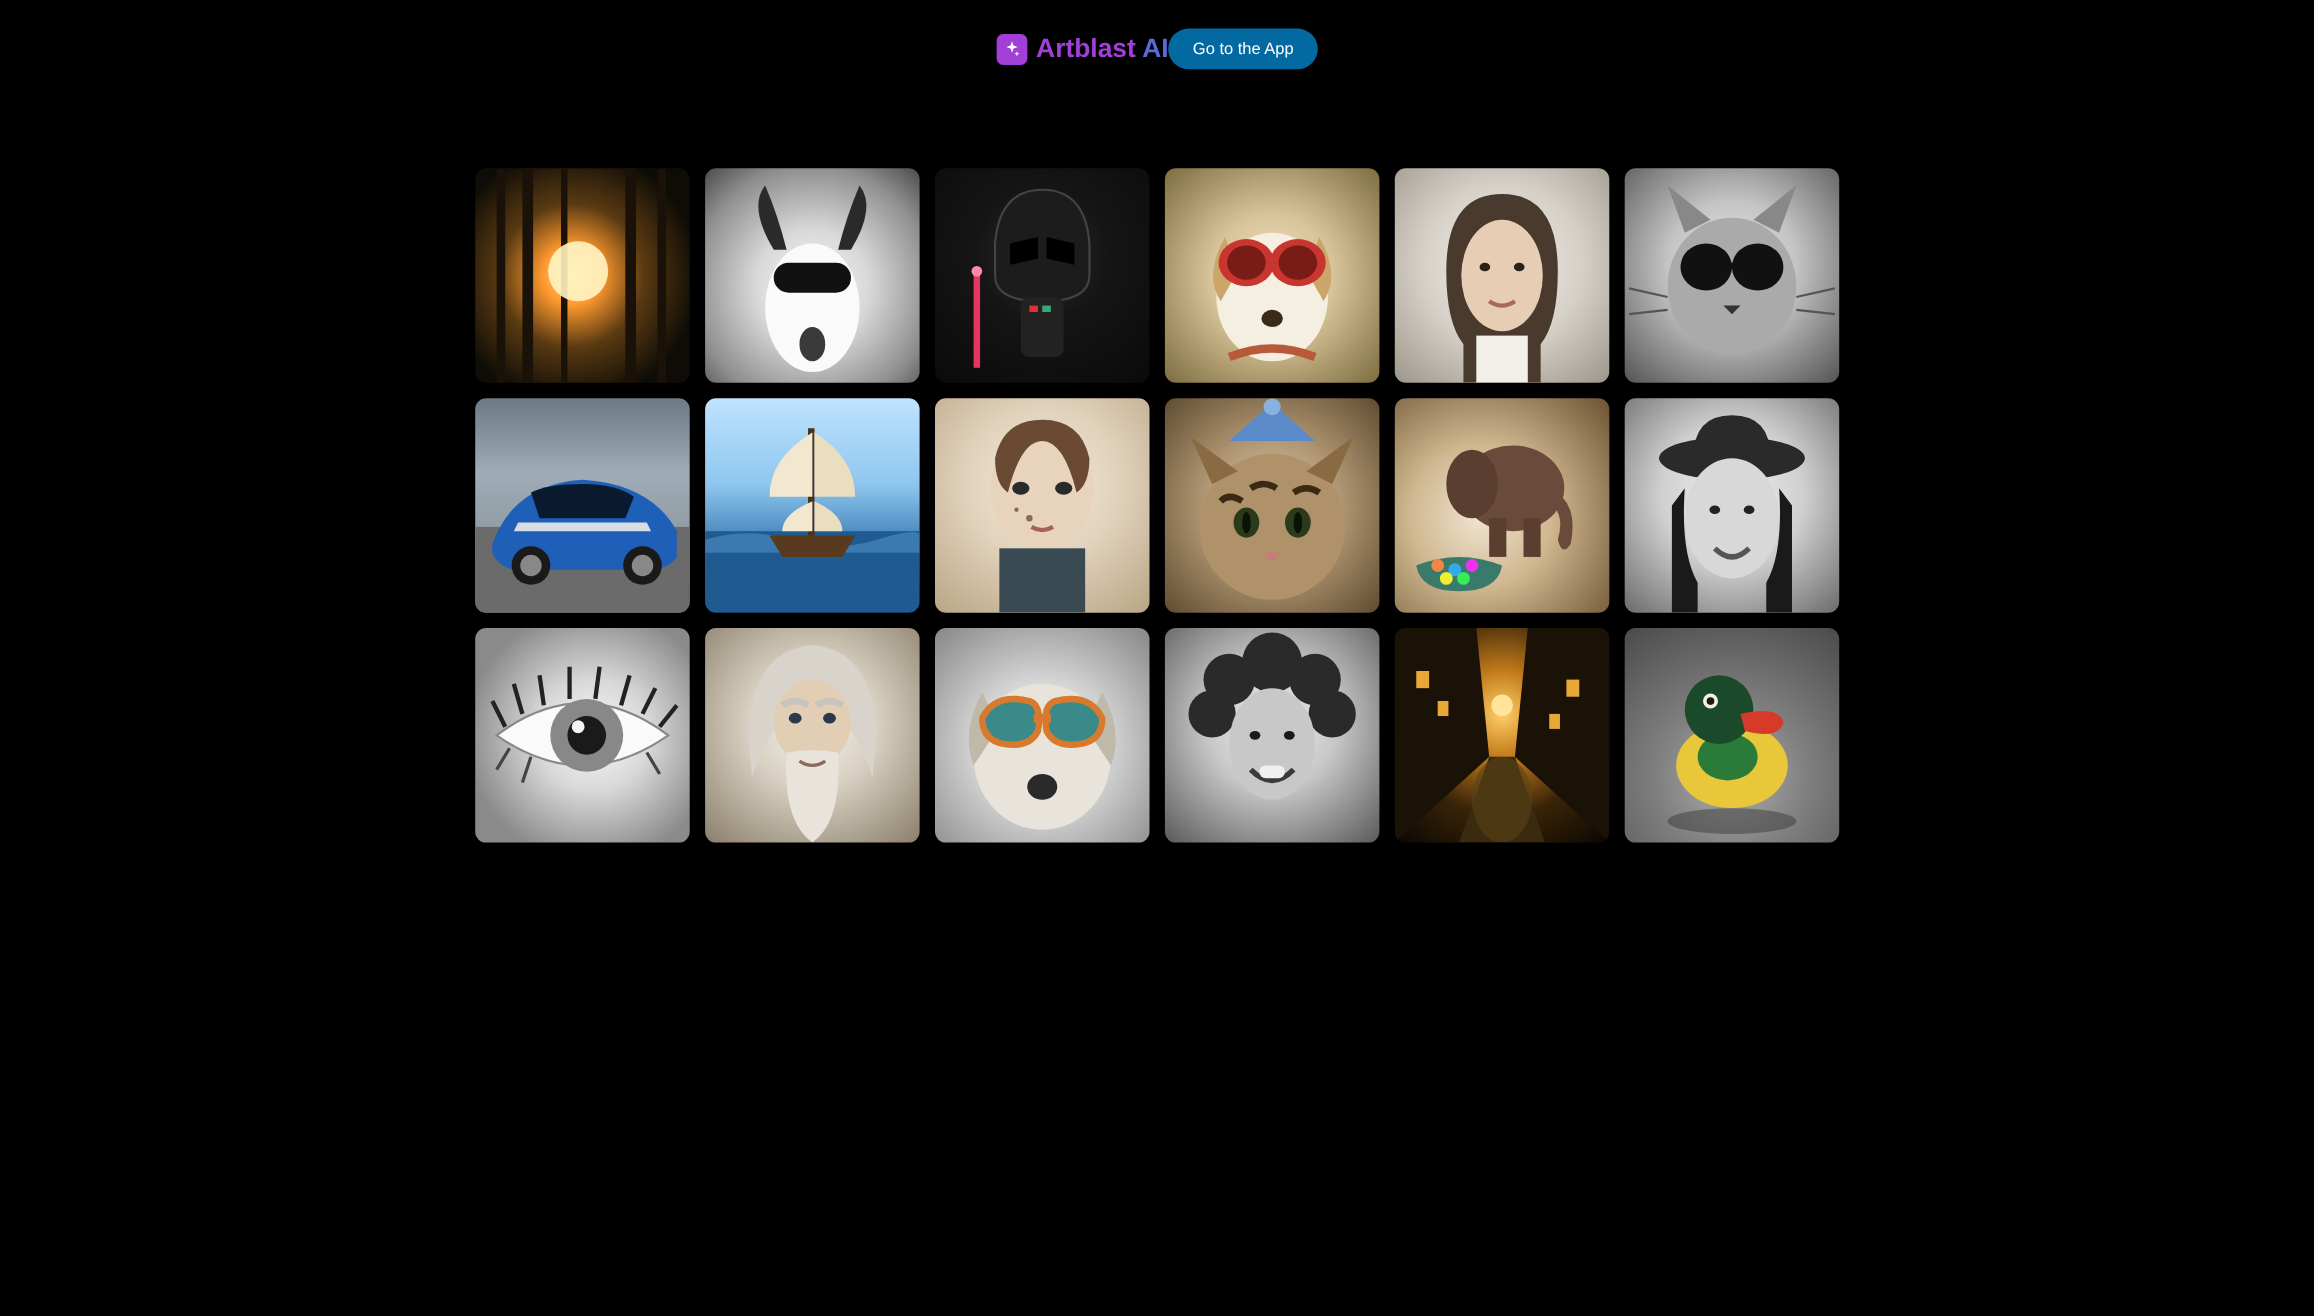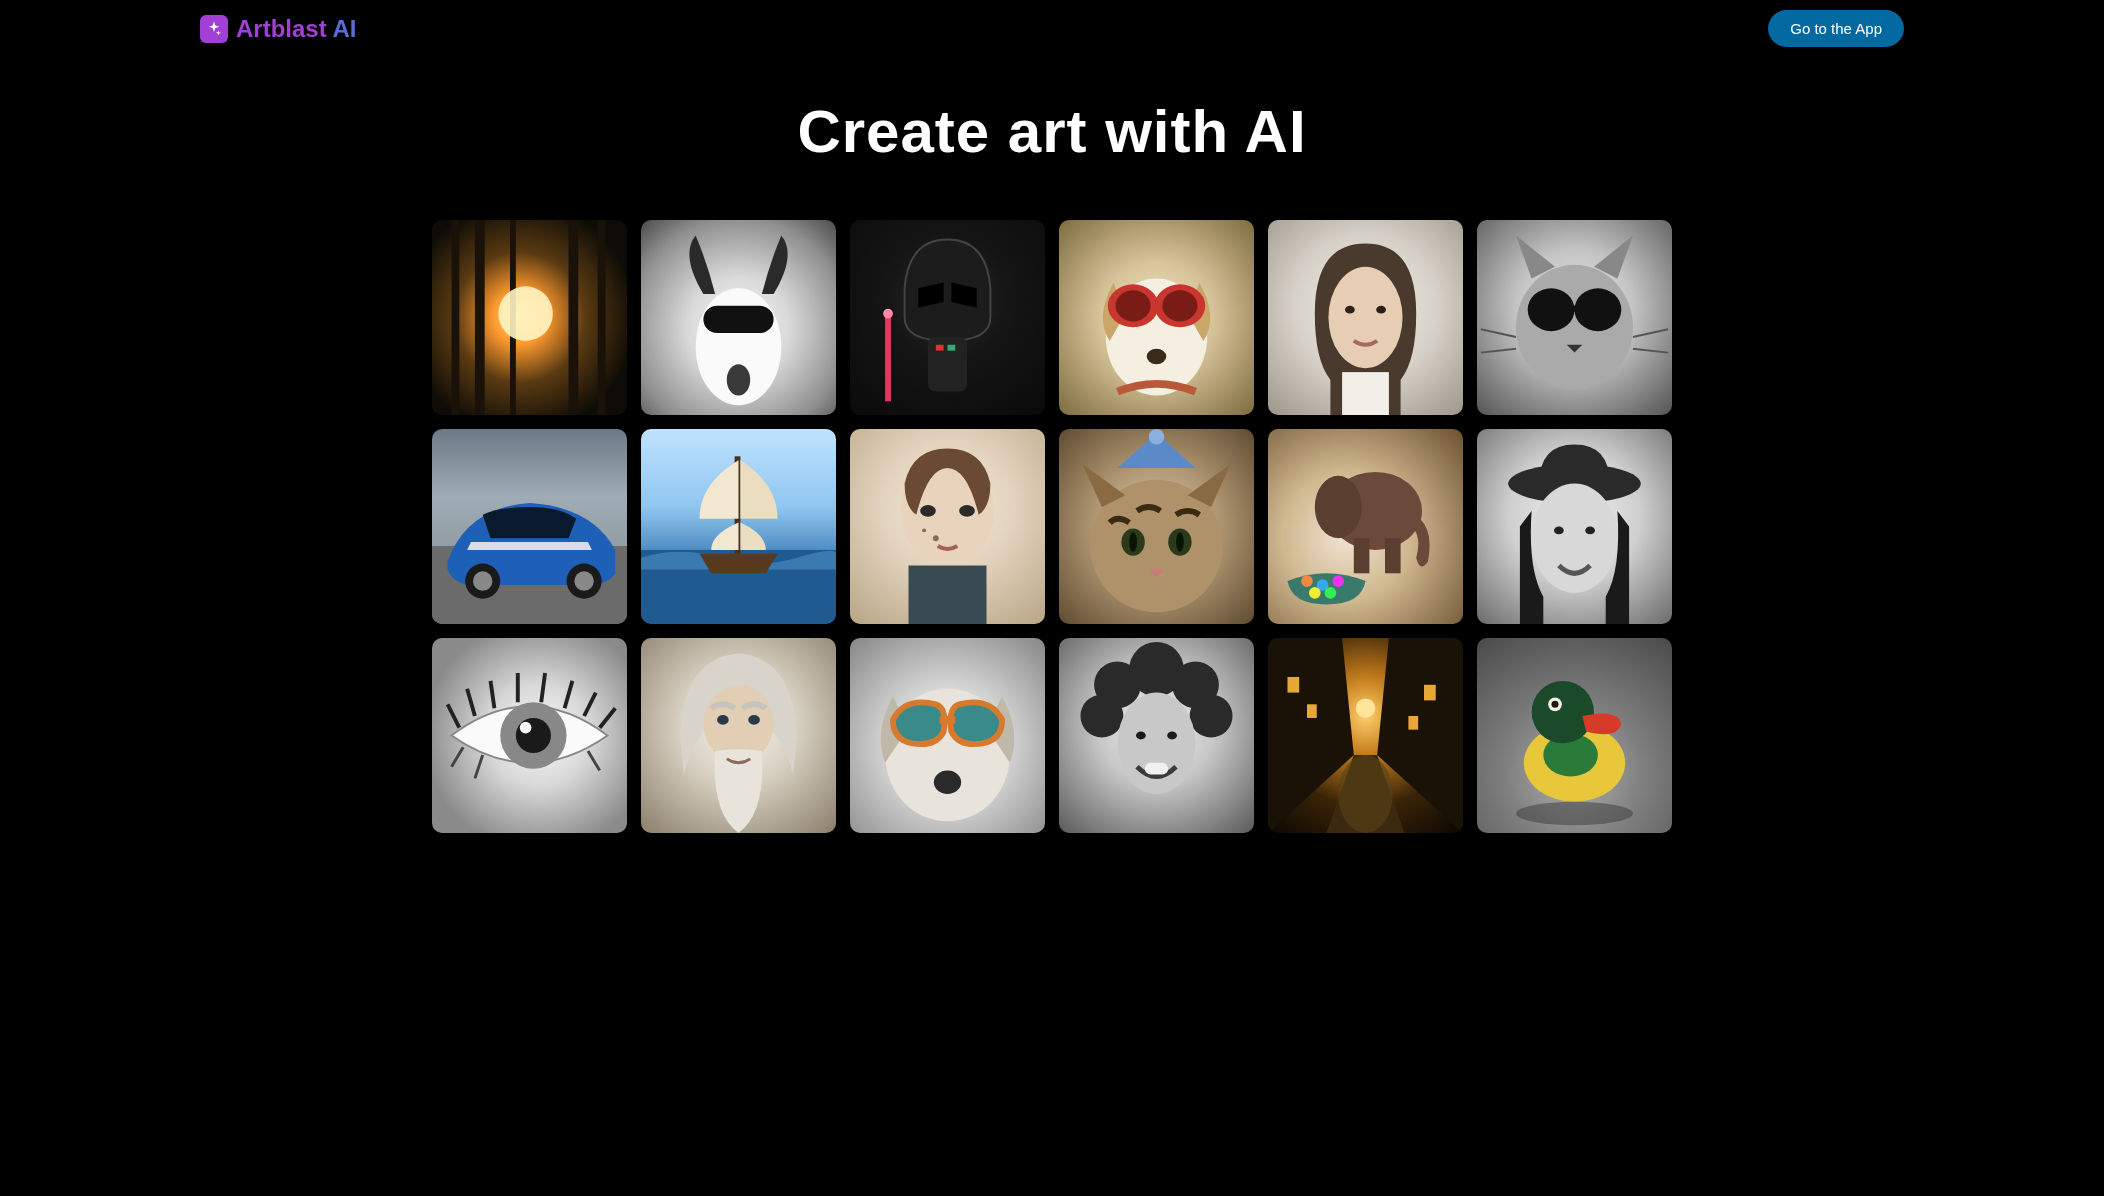--- a/index.html
+++ b/index.html
@@ -4,23 +4,24 @@
 <style>
   * { margin: 0; padding: 0; box-sizing: border-box; }
   body {
     background: #000;
     color: #fff;
     font-family: -apple-system, BlinkMacSystemFont, "Segoe UI", Verdana, sans-serif;
     min-height: 100vh;
   }
   .header {
     display: flex;
-    justify-content: space-between;
+    justify-content: center;
     align-items: center;
     padding: 10px 200px 10px 200px;
+    margin-top: 16px;
   }
   .logo-wrap {
     display: flex;
     align-items: center;
     gap: 8px;
   }
   .logo-icon {
     width: 28px;
     height: 28px;
     background: #a23fd6;
@@ -112,21 +113,20 @@
         </svg>
     </span>
     <span class="logo-text">
       <span class="part1">Artblast </span><span class="part2">AI</span>
     </span>
   </div>
   <button class="cta-button">Go to the App</button>
 </header>
 
 <section class="hero">
-  <h1>Create art with AI</h1>
 </section>
 
 <section class="gallery">
 
   <div class="tile t0">
     <svg viewBox="0 0 100 100">
       <rect x="10" y="0" width="4" height="100" fill="#1a1208"></rect>
       <rect x="22" y="0" width="5" height="100" fill="#1a1208"></rect>
       <rect x="40" y="0" width="3" height="100" fill="#1a1208"></rect>
       <rect x="70" y="0" width="5" height="100" fill="#1a1208"></rect>

